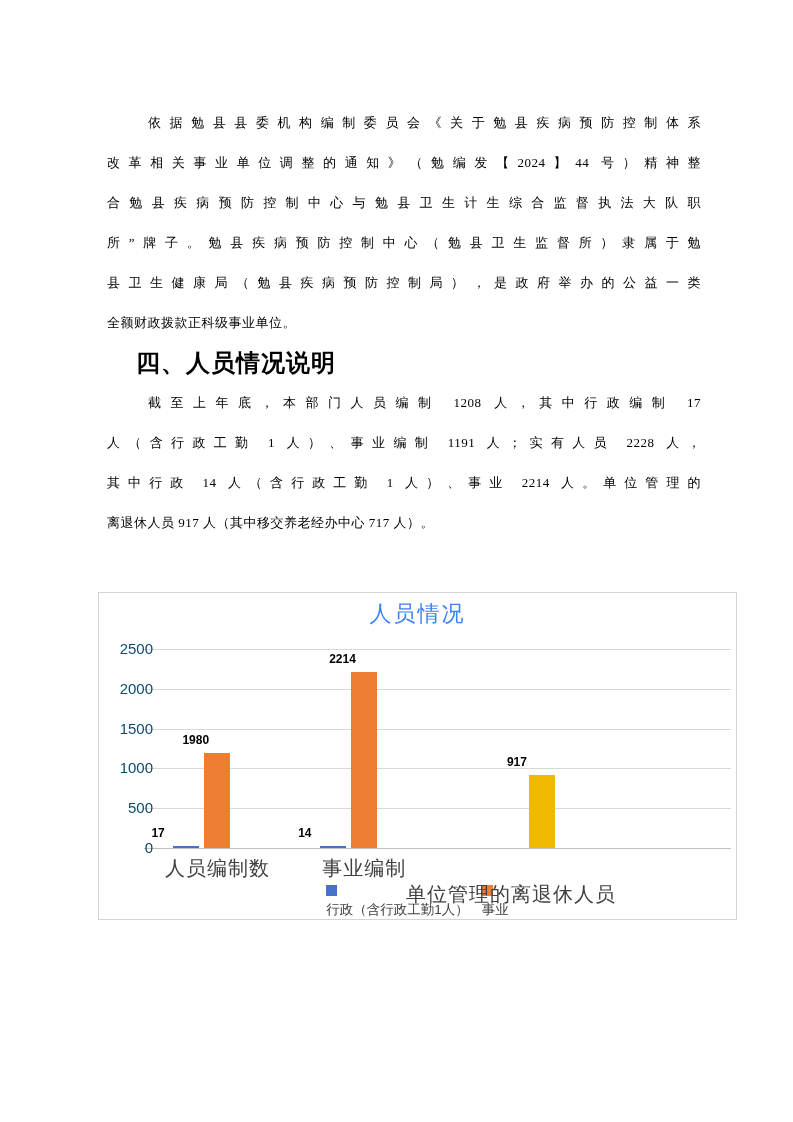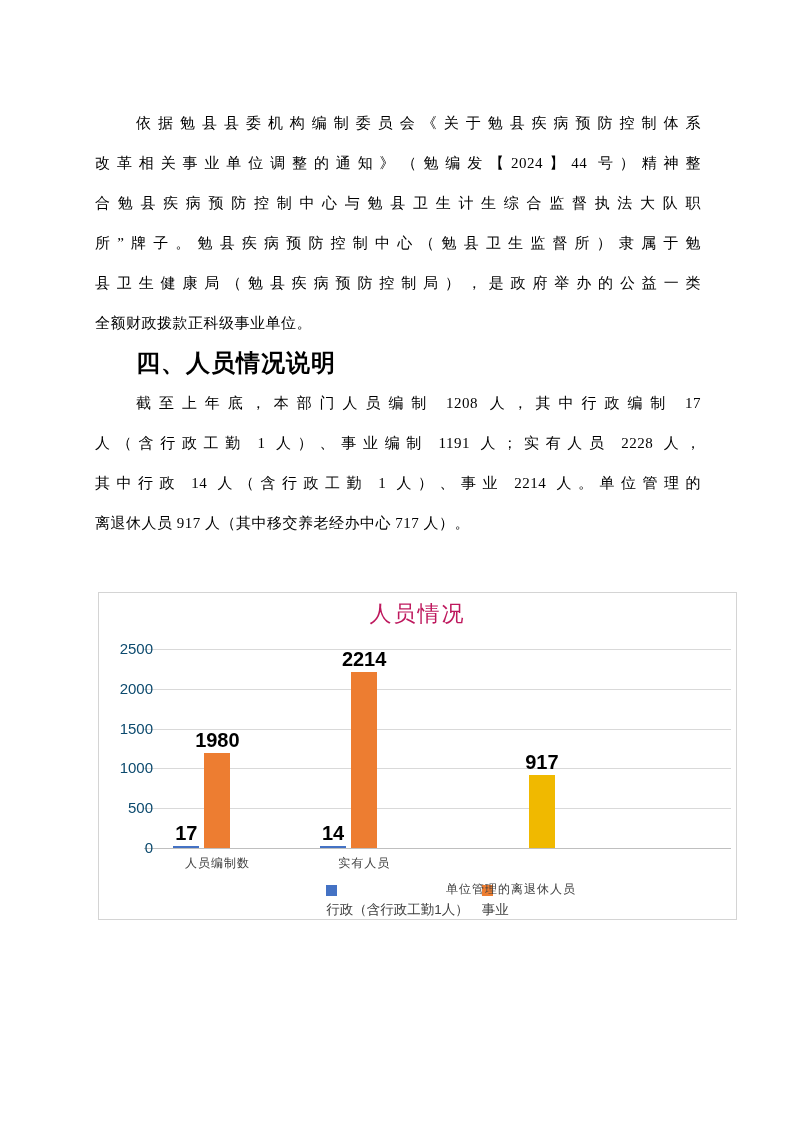--- a/index.html
+++ b/index.html
@@ -2,52 +2,52 @@
 <html><head>
 <meta charset="utf-8">
 <style>
   html,body{margin:0;padding:0;background:#ffffff;}
   .page{
     position:relative;width:793px;height:1122px;background:#ffffff;overflow:hidden;
     font-family:"Liberation Serif","DejaVu Serif",serif;color:#000;
   }
   
   .textblock{position:absolute;left:95px;top:103px;width:606px;}
-  .line{height:40px;line-height:40px;font-size:15px;letter-spacing:0.5px;}
+  .line{height:40px;line-height:40px;font-size:13px;letter-spacing:0.5px;margin-left:12px;}
   .line.just{text-align:justify;text-align-last:justify;}
   .line.indent{padding-left:41px;}
   .heading{
     height:40px;line-height:40px;padding-left:41px;
     font-family:"Liberation Sans","DejaVu Sans",sans-serif;
     font-weight:700;font-size:24px;letter-spacing:1px;
   }
   
   .chart{
     position:absolute;left:98px;top:592px;width:639px;height:328px;
     background:#ffffff;border:1.5px solid #d4d4d4;box-sizing:border-box;
     font-family:"Liberation Sans","DejaVu Sans",sans-serif;
   }
   .chart-title{
     position:absolute;top:6px;left:0;right:0;text-align:center;
-    font-size:22px;color:#be185d;letter-spacing:2px;
+    font-size:22px;color:#3b82f6;letter-spacing:2px;
   }
   .gridline{position:absolute;height:1px;background:#d9d9d9;}
   .axisline{position:absolute;height:1px;background:#bfbfbf;}
   .ytick{
     position:absolute;left:16px;width:38px;text-align:right;
     font-size:15px;color:#0c4a6e;line-height:18px;
   }
   .bar{position:absolute;}
   .dlabel{
-    position:absolute;width:70px;text-align:center;
-    font-size:20px;font-weight:600;color:#000;line-height:20px;
+    position:absolute;width:70px;text-align:left;
+    font-size:12px;font-weight:600;color:#000;line-height:20px;
   }
   .catlabel{
     position:absolute;top:262px;transform:translateX(-50%);
-    font-size:12px;color:#404040;white-space:nowrap;letter-spacing:1px;
+    font-size:20px;color:#404040;white-space:nowrap;letter-spacing:1px;
   }
   .legend{
     position:absolute;top:292px;left:0;right:0;
     display:flex;justify-content:center;align-items:center;gap:13px;
     font-size:13.5px;color:#404040;
   }
   .legend-item{display:flex;align-items:flex-start;gap:5px;white-space:nowrap;flex-direction:column;}
   .legend-swatch{width:11px;height:11px;flex:0 0 auto;}
 </style>
 </head>
@@ -98,17 +98,17 @@
       <div class="dlabel" style="left: 52.375px; top: 230px;">17</div>
       <div class="bar" style="left: 221.125px; top: 253px; width: 26px; height: 2px; background: rgb(68, 114, 196);"></div>
       <div class="dlabel" style="left: 199.125px; top: 230px;">14</div>
       <div class="bar" style="left: 105.375px; top: 160.196px; width: 26px; height: 94.8036px; background: rgb(237, 125, 49);"></div>
       <div class="dlabel" style="left: 83.375px; top: 137.196px;">1980</div>
       <div class="bar" style="left: 252.125px; top: 78.7656px; width: 26px; height: 176.234px; background: rgb(237, 125, 49);"></div>
       <div class="dlabel" style="left: 230.125px; top: 55.7656px;">2214</div>
       <div class="bar" style="left: 429.875px; top: 182.007px; width: 26px; height: 72.9932px; background: rgb(240, 185, 0);"></div>
       <div class="dlabel" style="left: 407.875px; top: 159.007px;">917</div>
       <div class="catlabel" style="left: 118.375px;">人员编制数</div>
-      <div class="catlabel" style="left: 265.125px;">实有人员</div>
+      <div class="catlabel" style="left: 265.125px;">事业编制</div>
       <div class="catlabel" style="left: 411.875px; margin-top: 26px;">单位管理的离退休人员</div>
     </div>
 
 </div>
 
 </body></html>

